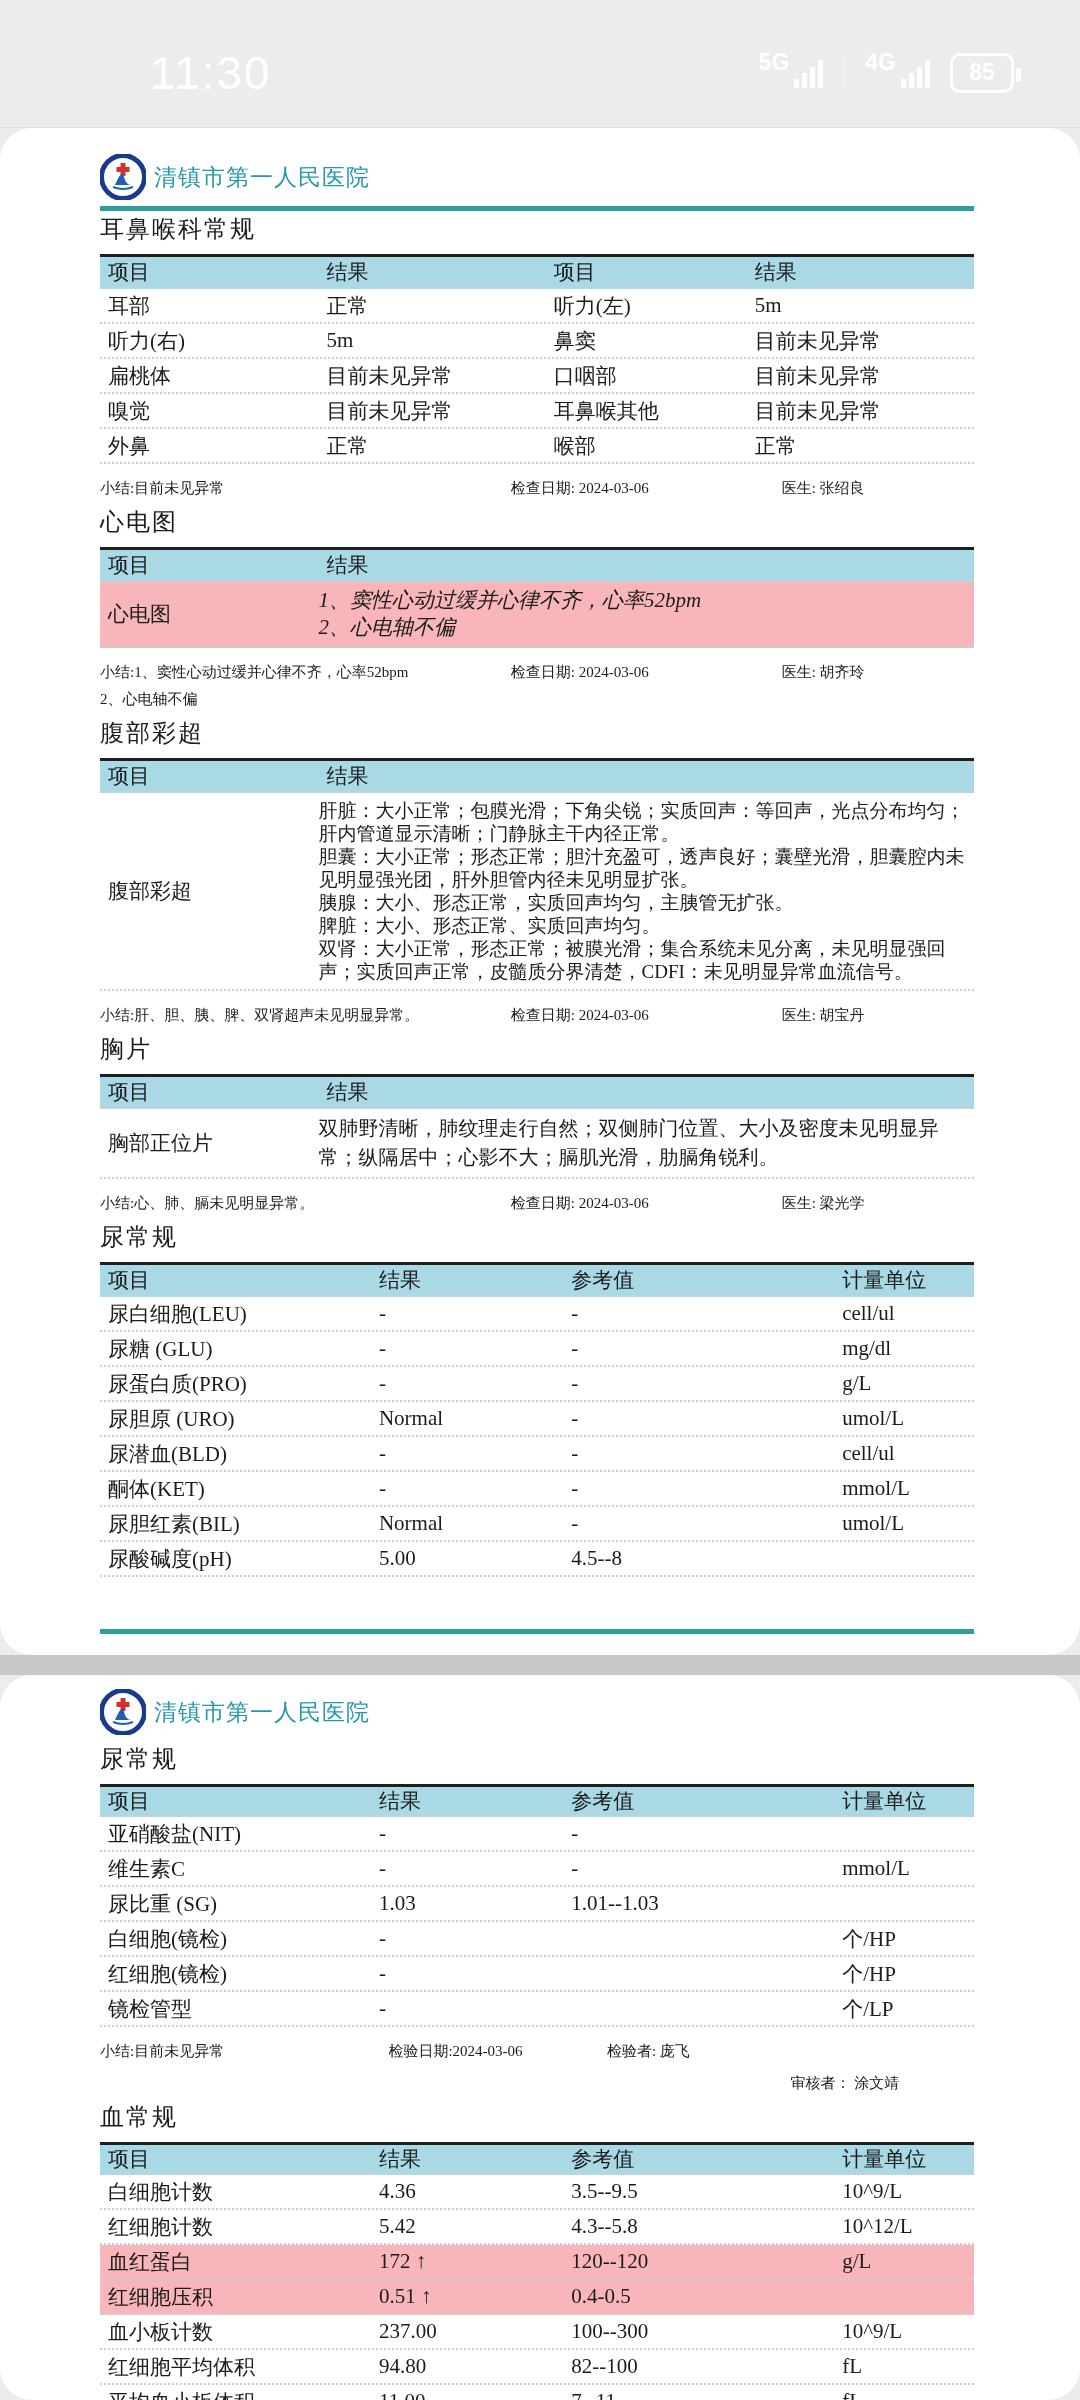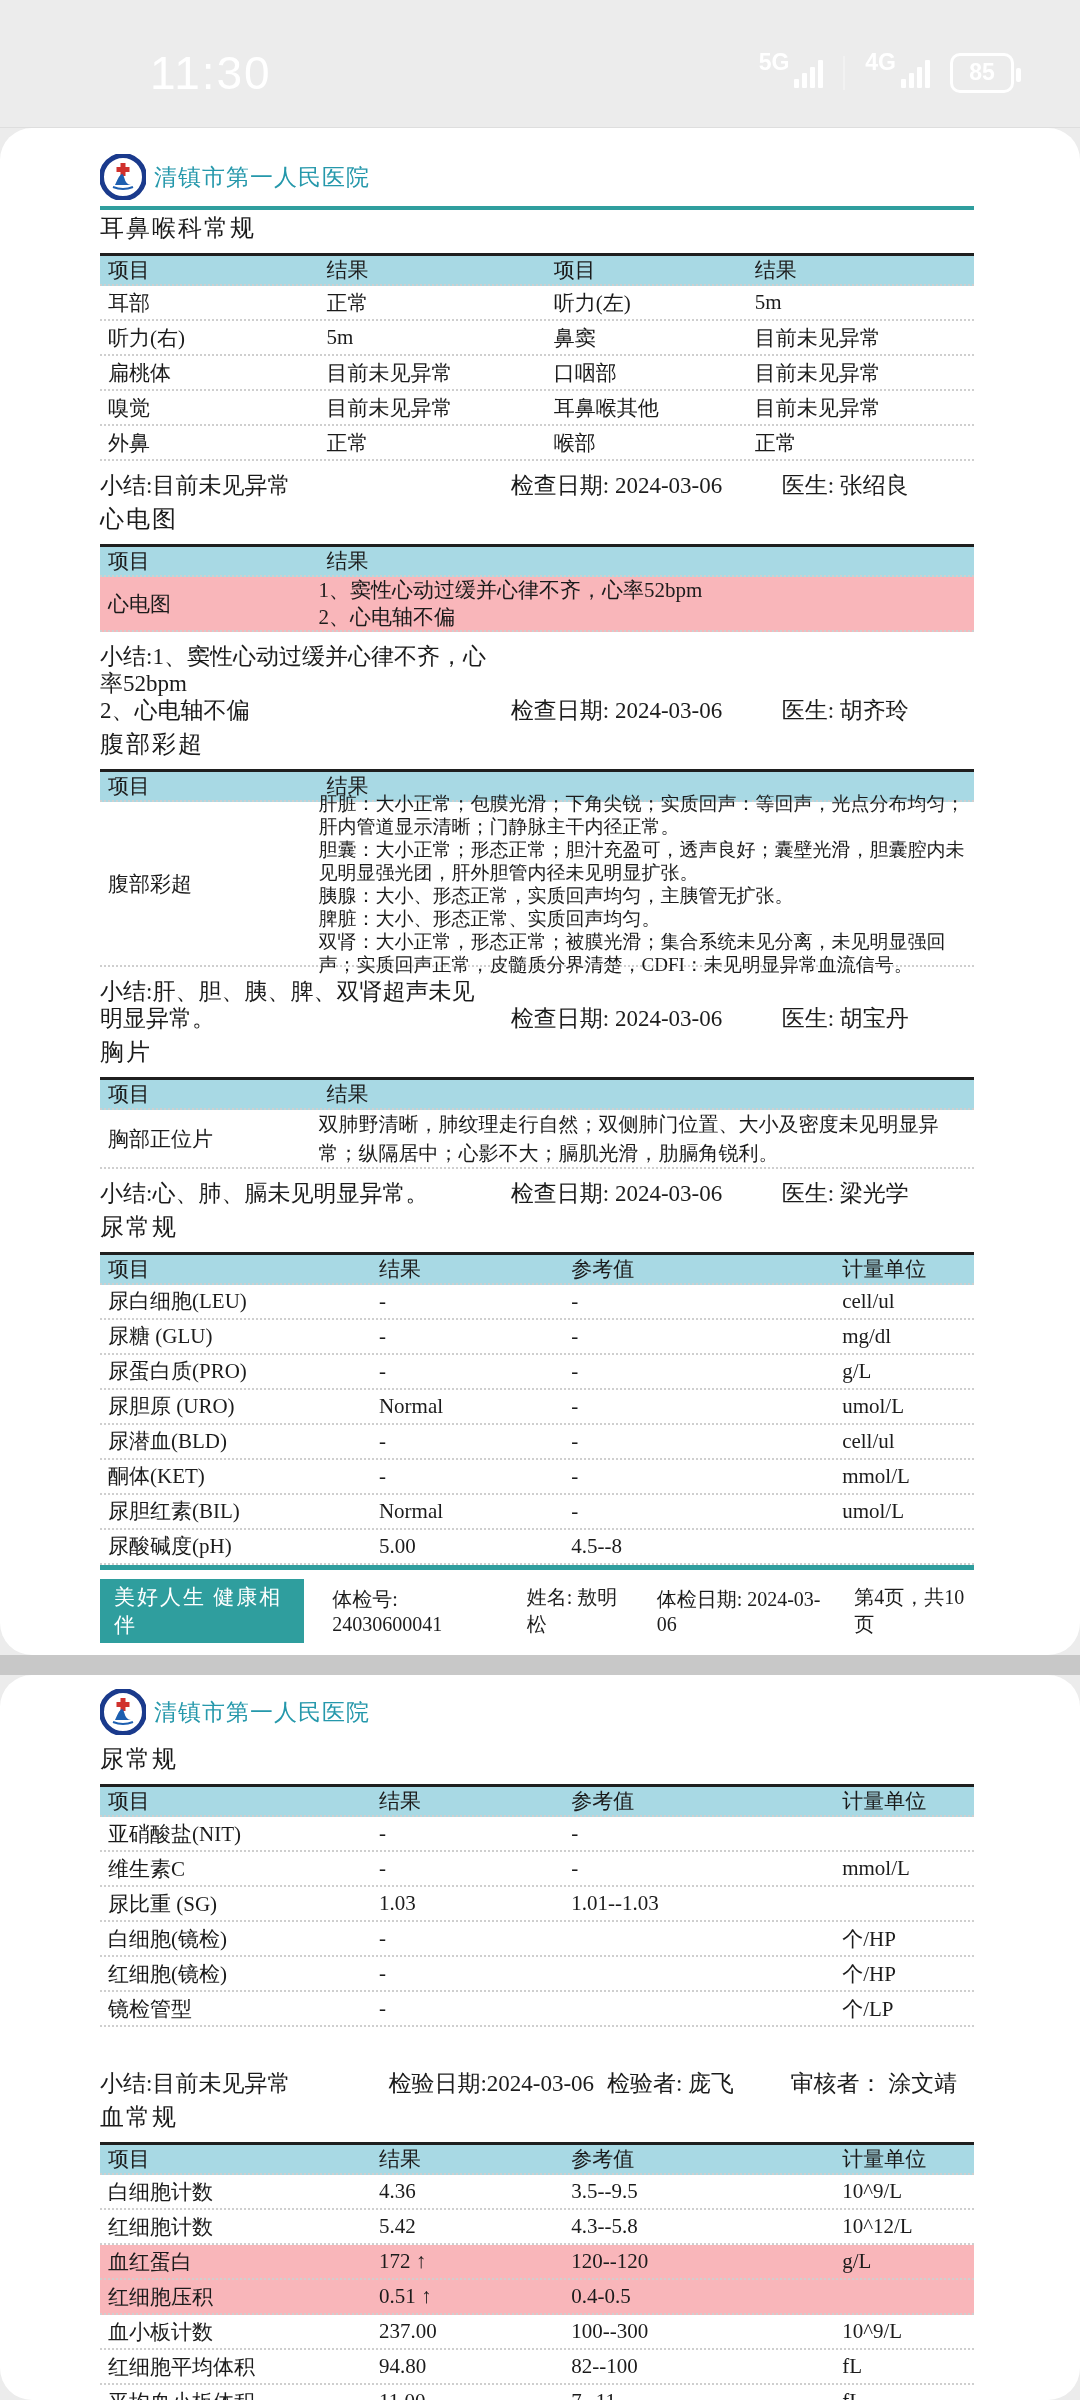--- a/index.html
+++ b/index.html
@@ -53,25 +53,25 @@
   .trow{ display:flex; align-items:center; min-height:35px; border-bottom:2px dotted #cfcfcf; font-size:21px; }
   .c{ padding-left:8px; }
   
   .w-e1{width:25%;} .w-e2{width:26%;} .w-e3{width:23%;} .w-e4{width:26%;}
   
   .w-l1{width:31%;} .w-l2{width:22%;} .w-l3{width:31%;} .w-l4{width:16%;}
   
   .w-t1{width:25%;} .w-t2{width:75%;}
 
   .pink{ background:#f9b6ba; }
-  .val-multi{ white-space:pre-line; line-height:27px; padding:5px 0; }
+  .val-multi{ white-space:pre-line; line-height:27px; padding:5px 0;font-style:italic; }
   .us-val{ white-space:pre-line; line-height:23px; font-size:19px; padding:6px 0; }
   .chest-val{ line-height:29px; font-size:20px; padding:5px 0; }
 
-  .summary{ display:flex; margin:11px 0 2px; font-size:23px; line-height:27px;align-items:flex-end; }
+  .summary{ display:flex; margin:11px 0 2px; font-size:15px; line-height:27px; }
   .summary .s1{ width:47%; white-space:pre-line; padding-right:14px; }
   .summary .s2{ width:31%; }
   .summary .s3{ flex:1; }
   .summary4 .s1{ width:33%; white-space:normal; }
   .summary4 .s2{ width:25%; }
   .summary4 .s3{ width:21%; }
   .summary4 .s4{ flex:1;margin-top:32px; }
 
   .pfooter{ margin-top:auto; padding-bottom:12px; }
   .pfooter .rule{ margin:0 0 9px; }
@@ -272,27 +272,20 @@
   </div>
   <div class="trow">
     <span class="c w-l1">尿酸碱度(pH)</span>
     <span class="c w-l2">5.00</span>
     <span class="c w-l3">4.5--8</span>
     <span class="c w-l4"></span>
   </div>
 
   <div class="pfooter">
     <div class="rule"></div>
-    <div class="frow">
-      <span class="badge">美好人生 健康相伴</span>
-      <span>体检号: 24030600041</span>
-      <span>姓名: 敖明松</span>
-      <span>体检日期: 2024-03-06</span>
-      <span>第4页，共10页</span>
-    </div>
   </div>
 </div>
 
 <div class="page-gap"></div>
 
 <div class="page page2">
 
   <div class="hosp">
     <svg width="46" height="46" viewBox="0 0 46 46">
       <circle cx="23" cy="23" r="21.5" fill="#ffffff" stroke="#1a3a8c" stroke-width="5"></circle>

